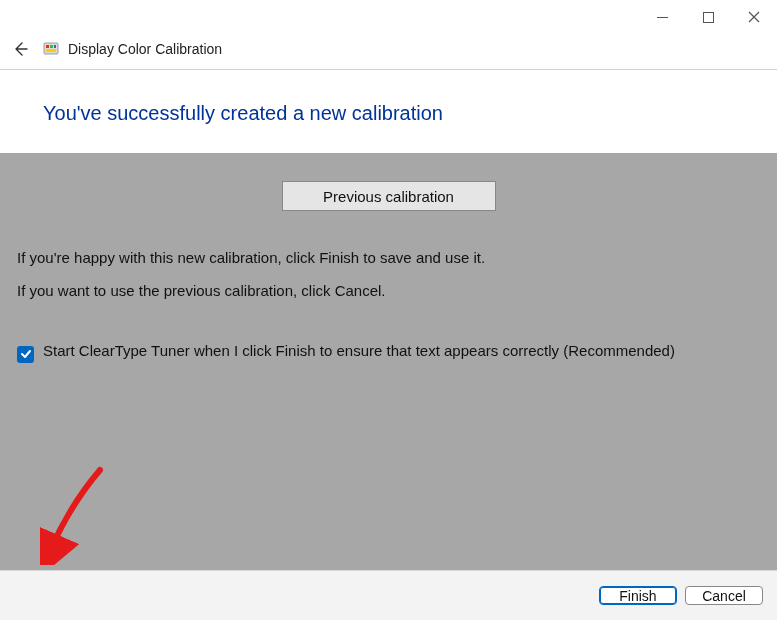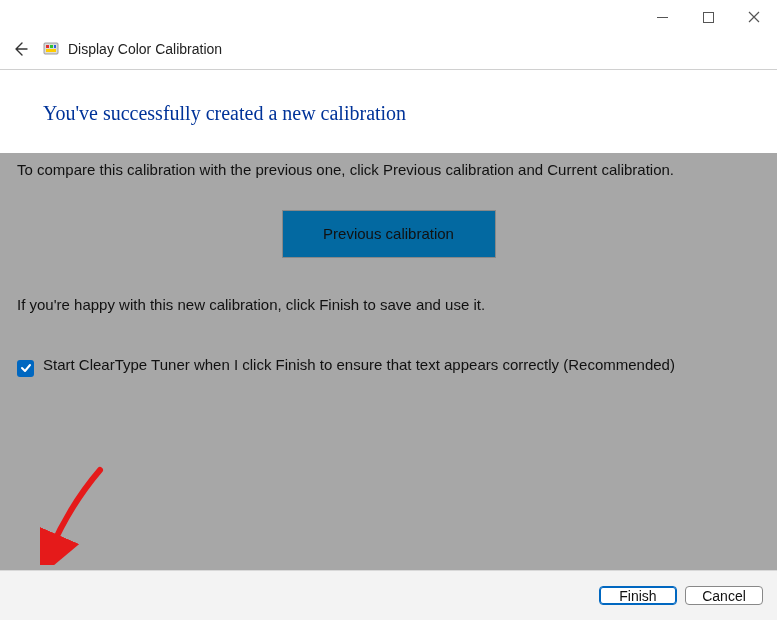--- a/index.html
+++ b/index.html
@@ -58,21 +58,20 @@
     .content {
       background: #a7a7a7;
       padding: 0 17px 0 17px;
       height: 500px;
       position: relative;
     }
     .heading-wrap {
       background: #fff;
       margin: 0 -17px;
       padding: 32px 0 28px 43px;
-      font-family: Liberation Serif, serif;
     }
     .heading {
       color: #003399;
       font-size: 20px;
       font-weight: 400;
     }
     .body-text {
       color: #111;
       font-size: 15px;
       line-height: 1.5;
@@ -83,22 +82,22 @@
     }
     .btn-row {
       display: flex;
       gap: 52px;
       justify-content: center;
       margin: 28px 0 36px 0;
       padding: 0 50px;
     }
     .cal-btn {
       width: 214px;
-      height: 48px;
-      background: #0369a1;
+      height: 30px;
+      background: #e5e5e5;
       border: 1px solid #888;
       font-family: inherit;
       font-size: 15px;
       color: #111;
       cursor: pointer;
     }
     .check-row {
       display: flex;
       align-items: flex-end;
       gap: 9px;
@@ -194,27 +193,27 @@
     </svg>
   </div>
   <div class="app-title">Display Color Calibration</div>
 </div>
 
 <div class="content">
   <div class="heading-wrap">
     <div class="heading">You've successfully created a new calibration</div>
   </div>
 
-  <div class="body-text first">To compare this calibration with the previous one, click Previous calibration and Current calibration.</div>
 
   <div class="btn-row">
     <button class="cal-btn">Previous calibration</button>
   </div>
 
   <div class="body-text" style="margin-top:13px">If you're happy with this new calibration, click Finish to save and use it.</div>
+  <div class="body-text" style="margin-top:10px">If you want to use the previous calibration, click Cancel.</div>
 
   <div class="check-row">
     <div class="checkbox">
       <svg width="12" height="12">
           <path d="M2 6 L5 9 L10 3" stroke="#fff" stroke-width="2" fill="none" stroke-linecap="round" stroke-linejoin="round"></path>
         </svg>
     </div>
     <div class="check-label">Start ClearType Tuner when I click Finish to ensure that text appears correctly (Recommended)</div>
   </div>
 

